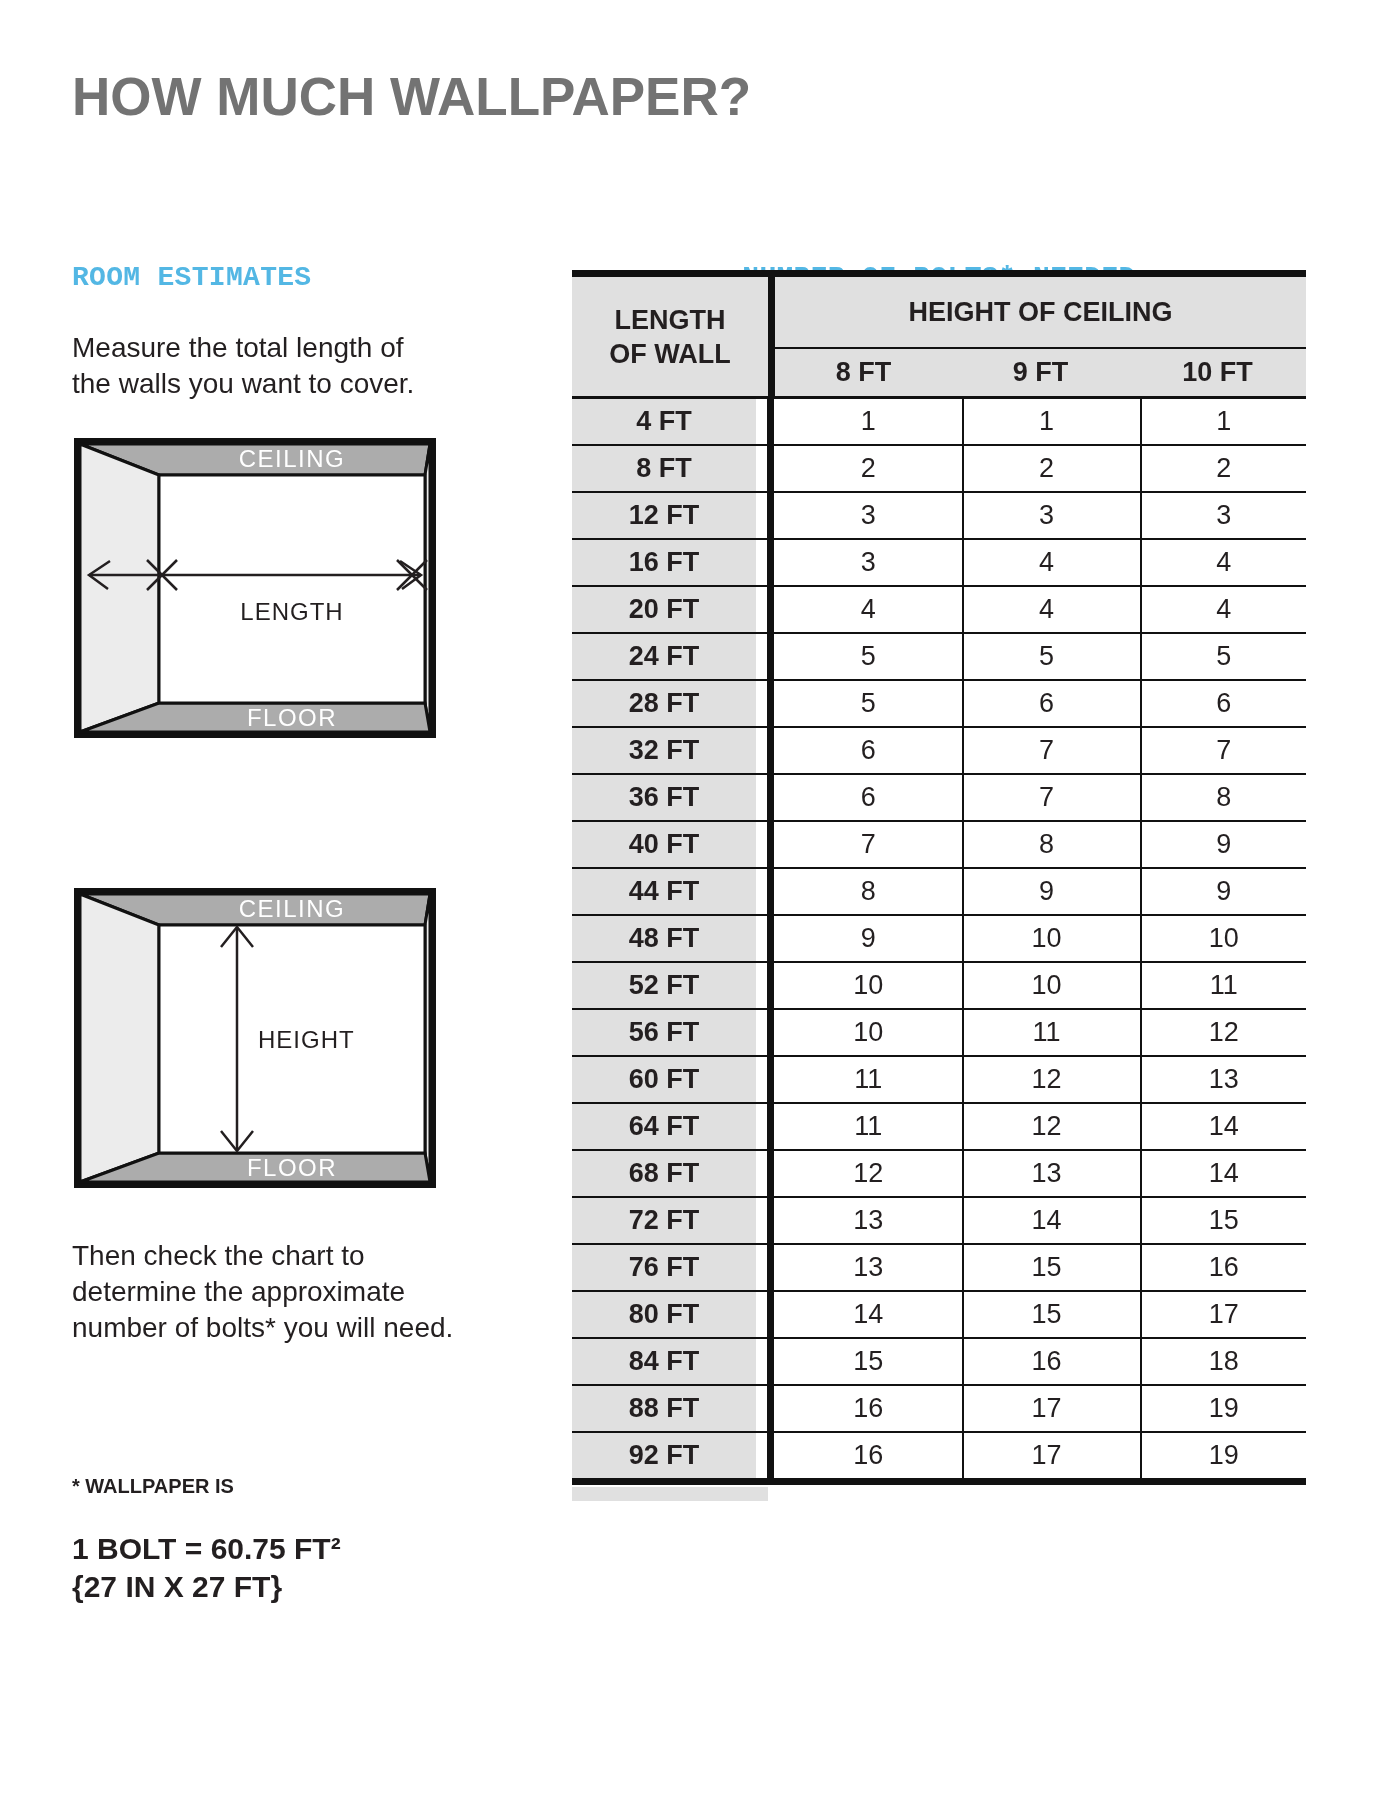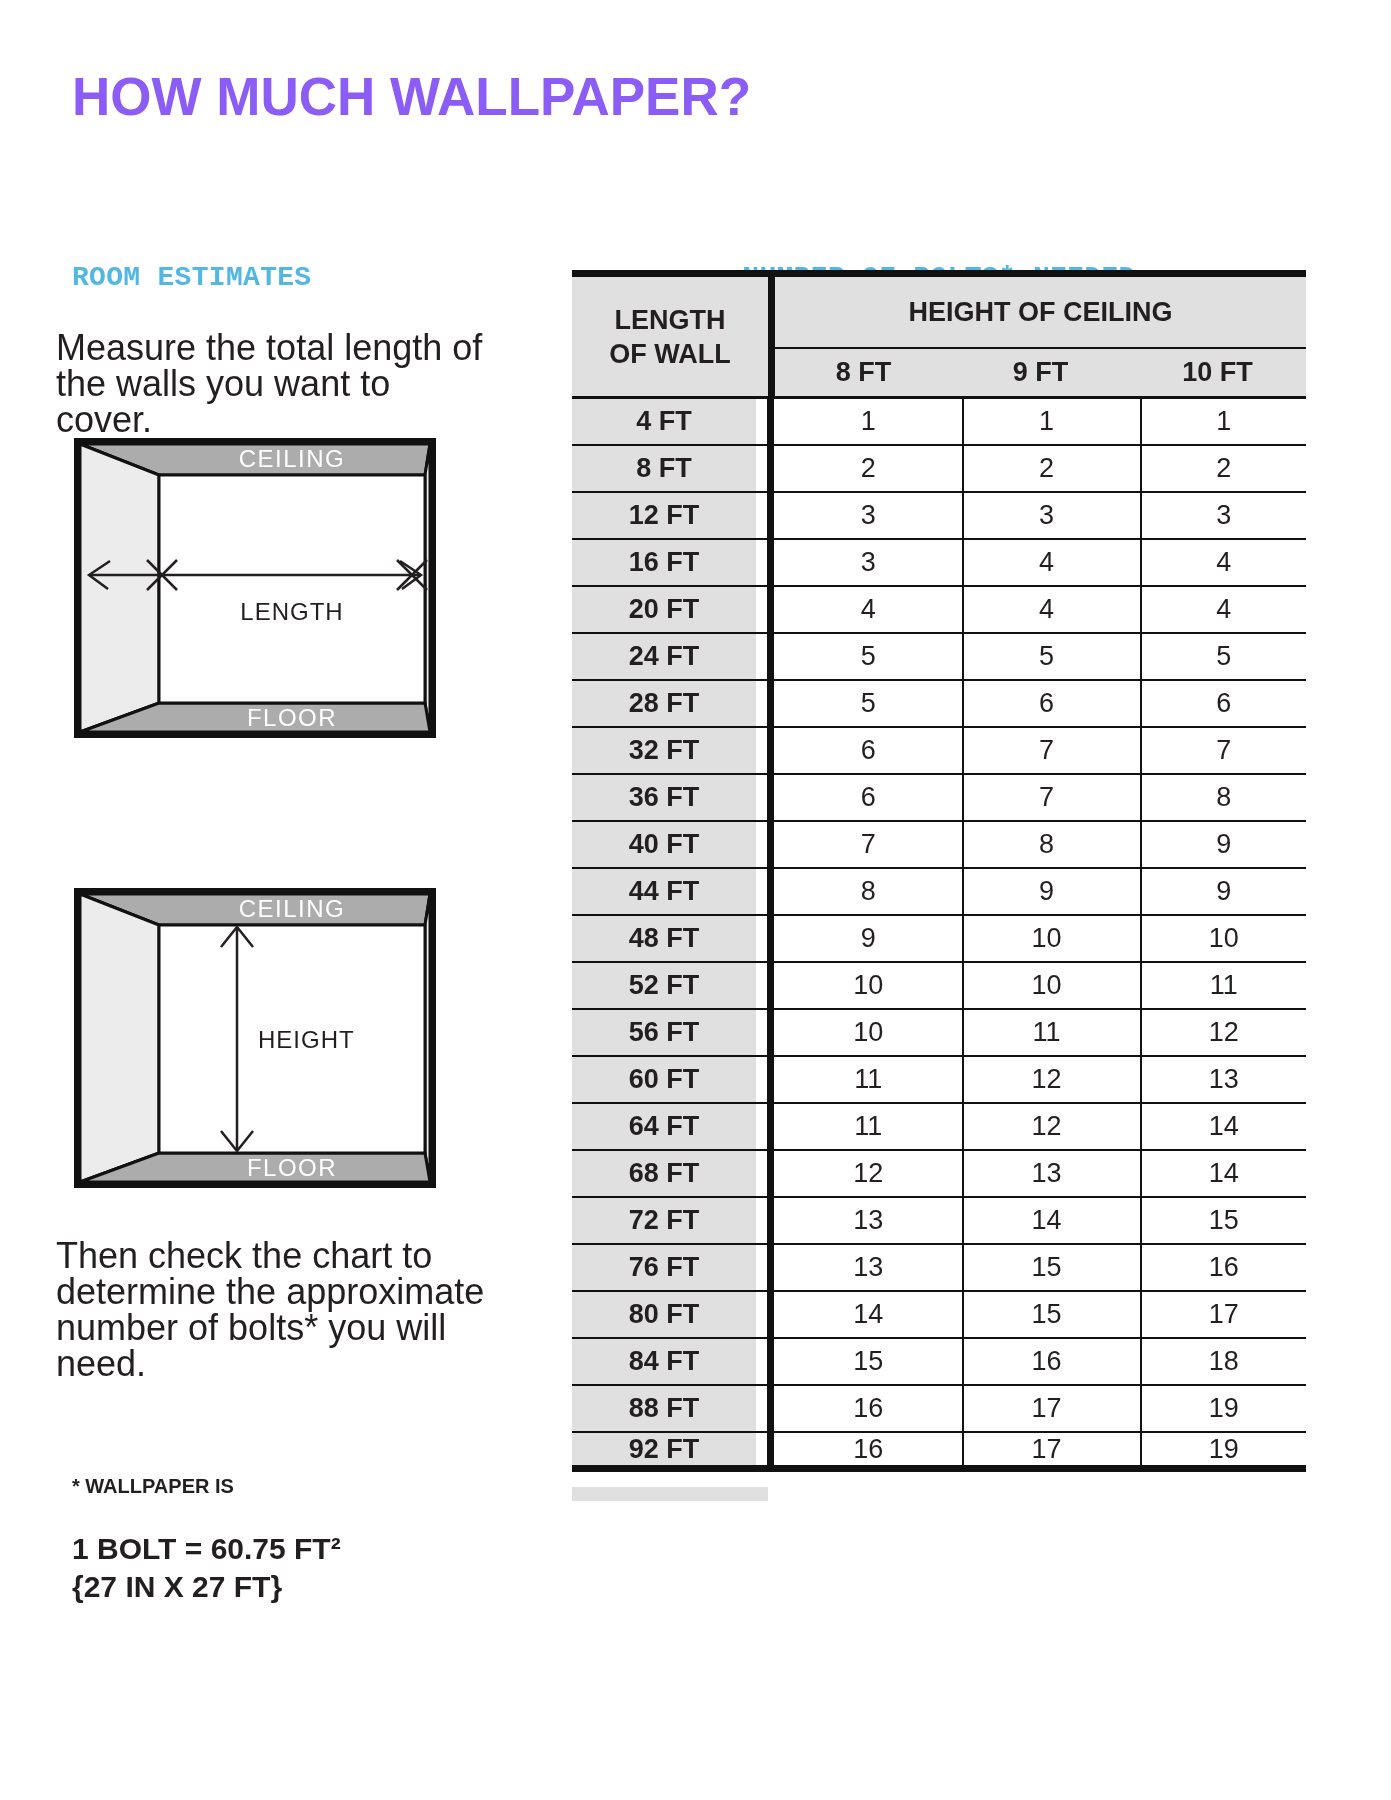--- a/index.html
+++ b/index.html
@@ -1,26 +1,26 @@
 <!DOCTYPE html>
 <html><head>
 <meta charset="utf-8">
 <style>
   * { margin:0; padding:0; box-sizing:border-box; }
   html,body { background:#ffffff; }
   body { width:1391px; height:1800px; position:relative; font-family:"Liberation Sans", sans-serif; color:#231F20; }
   .page { position:absolute; inset:0; width:1391px; height:1800px; background:#fff; overflow:hidden; }
 
-  .title { position:absolute; left:72px; top:70px; font-size:53px; line-height:1; font-weight:700; color:#8b5cf6; letter-spacing:0px; }
+  .title { position:absolute; left:72px; top:70px; font-size:53px; line-height:1; font-weight:700; color:#737373; letter-spacing:0px; }
 
   .section-head { font-size:28px; font-weight:700; color:#53B7E4; letter-spacing:0.3px;font-family:Liberation Mono, monospace; }
   .head-left  { position:absolute; left:72px; top:262px; }
   .head-table { position:absolute; left:572px; top:262px; width:734px; text-align:center; }
 
-  .para { position:absolute; left:56px; width:440px; font-size:36px; line-height:36px; white-space:pre-line; color:#231F20; }
+  .para { position:absolute; left:72px; width:440px; font-size:28px; line-height:36px; white-space:pre-line; color:#231F20; }
   .para1 { top:330px; }
   .para2 { top:785px; }
   .para3 { top:1238px; }
 
   .footnote { position:absolute; left:72px; top:1468px; font-size:20px; line-height:36px; font-weight:700; }
   .footnote .l2 { padding-left:24px; }
   .boltinfo { position:absolute; left:72px; top:1530px; font-size:30px; line-height:38px; font-weight:700; white-space:pre-line; }
 
   .diagram { position:absolute; width:362px; height:300px; }
   .diagram1 { left:74px; top:438px; }
@@ -36,21 +36,21 @@
              display:flex; align-items:center; justify-content:center; text-align:center;
              font-weight:700; font-size:27px; line-height:34px; white-space:pre-line; }
   .vdiv { width:7px; background:#111; flex:none; }
   .th-right { width:531px; display:flex; flex-direction:column; }
   .th-group { height:78px; background:#E0E0E0; border-bottom:2px solid #111;
               display:flex; align-items:center; justify-content:center; font-weight:700; font-size:27px; }
   .th-sub { height:54px; background:#E0E0E0; border-bottom:3px solid #111; display:flex; }
   .th-sub .cell { width:177px; display:flex; align-items:center; justify-content:center; font-weight:700; font-size:27px; }
 
   .trow { display:flex; height:47px; border-bottom:2px solid #111;gap:11px; }
-  .trow.last { border-bottom:none; height:32px; }
+  .trow.last { border-bottom:none; height:45px; }
   .trow .lbl { width:196px; background:#E0E0E0; display:flex; align-items:center; justify-content:center;
                font-weight:700; font-size:27px; }
   .trow .val { width:177px; background:#fff; display:flex; align-items:center; justify-content:center; font-size:27px; }
   .trow .val.vb { border-left:2px solid #111; }
 
   .table-foot-strip { position:absolute; left:572px; top:1487px; width:196px; height:14px; background:#E0E0E0; }
 </style>
 </head>
 <body>
 

